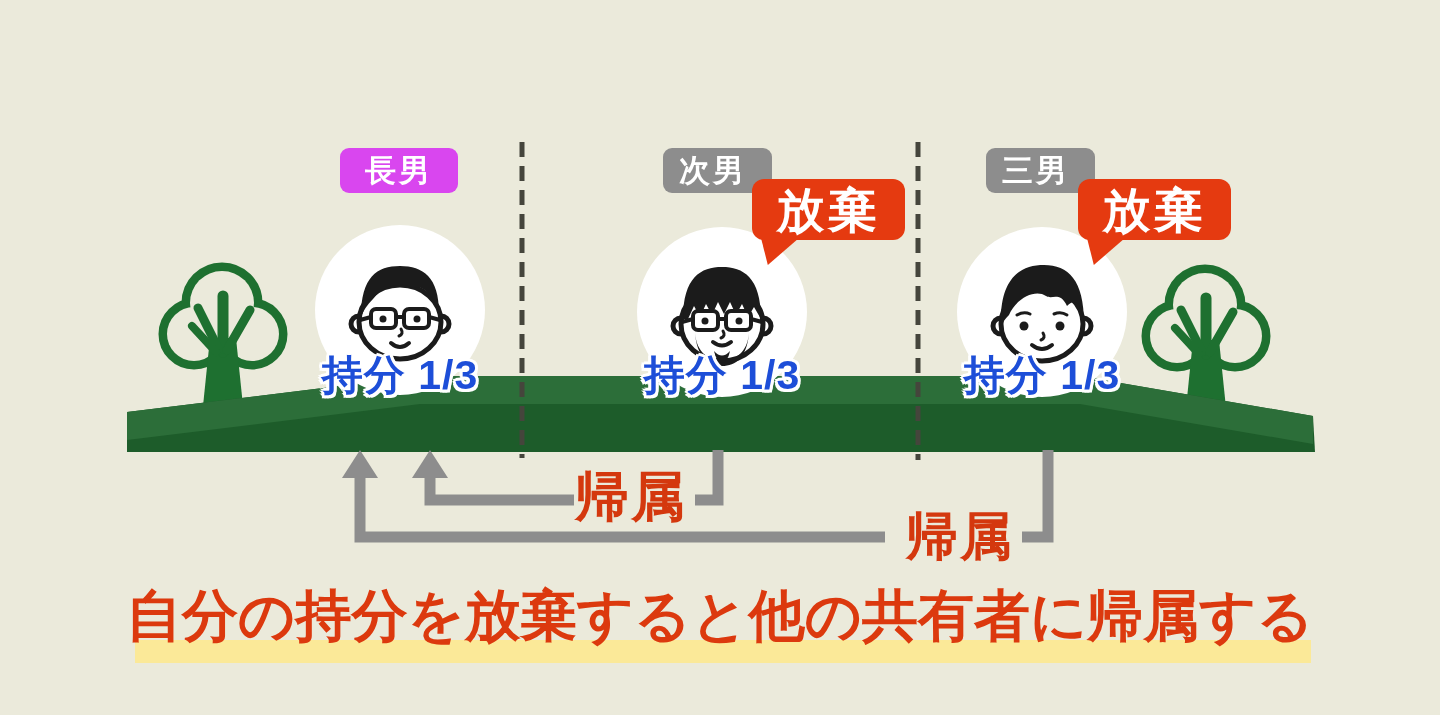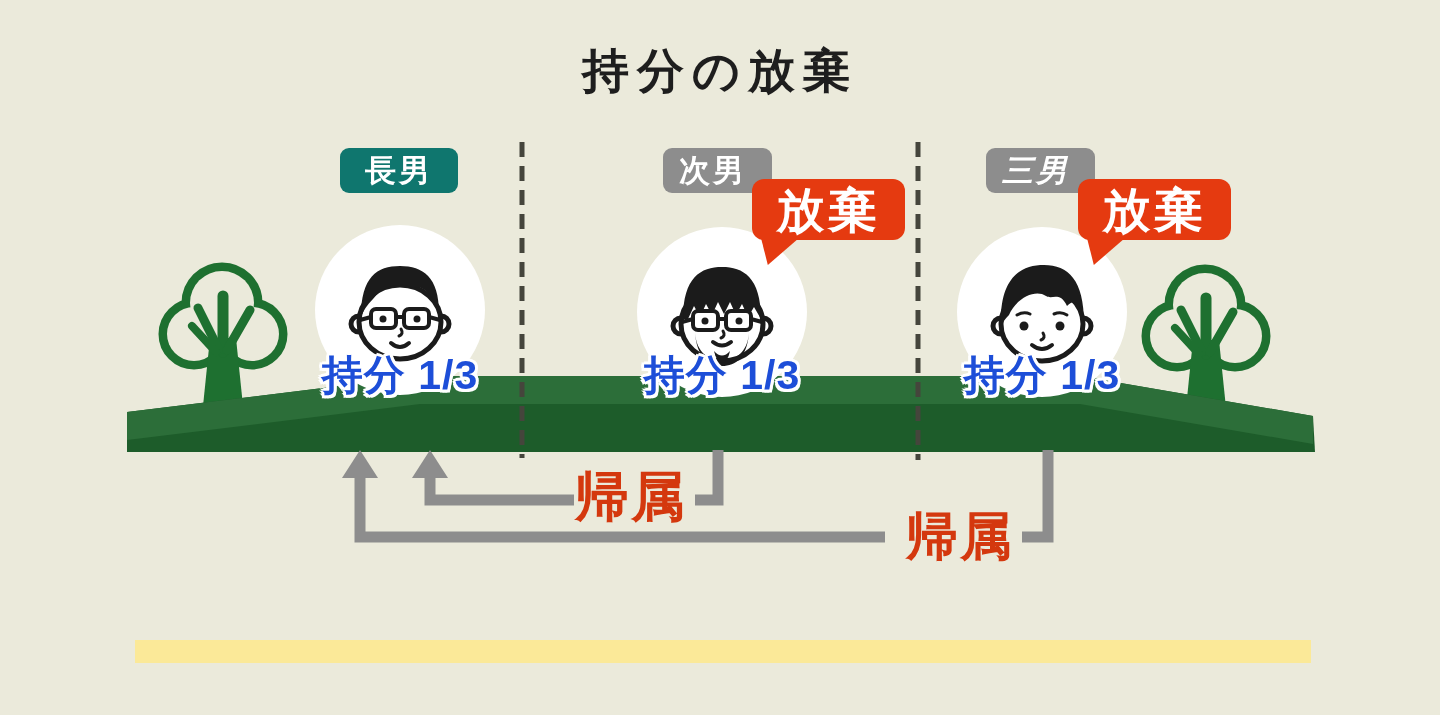--- a/index.html
+++ b/index.html
@@ -22,21 +22,21 @@
     width:170px;height:170px;border-radius:50%;background:#ffffff;
     z-index:2;
   }
   .avatar svg{display:block;}
   
   .badge{
     top:148px;height:45px;line-height:45px;padding:0 25px;border-radius:9px;
     color:#ffffff;font-size:31px;font-weight:700;letter-spacing:3px;
     z-index:4;
   }
-  .badge.green{background:#0f766e;}
+  .badge.green{background:#d946ef;}
   .badge.gray{background:#8d8d8d;padding-left:16px;}
   
   .share{
     top:348px;font-size:41px;font-weight:700;color:#1d4ed8;letter-spacing:1px;
     transform:translateX(-50%);white-space:nowrap;z-index:3;
     text-shadow:3px 0 0 #fff,-3px 0 0 #fff,0 3px 0 #fff,0 -3px 0 #fff,
       2.5px 2.5px 0 #fff,-2.5px 2.5px 0 #fff,2.5px -2.5px 0 #fff,-2.5px -2.5px 0 #fff;
   }
   
   .bubble{
@@ -61,21 +61,20 @@
     left:0;top:587px;width:100%;text-align:center;
     font-size:56px;font-weight:700;color:#dc390e;line-height:1.05;
     z-index:3;white-space:nowrap;
   }
 </style>
 </head>
 <body>
 
 <div id="stage">
 
-  <div id="title" class="abs">持分の放棄</div>
 
   <svg id="scene" class="abs" width="1440" height="715" viewBox="0 0 1440 715">
 
     <g>
       <g stroke="#1e7030" stroke-width="17" fill="none">
         <circle cx="194" cy="334" r="27"></circle>
         <circle cx="222" cy="303" r="32"></circle>
         <circle cx="252" cy="334" r="27"></circle>
       </g>
       <g fill="#ebeadb">
@@ -182,21 +181,21 @@
       <path d="M58,106 C60,130 71,139 85,139 C99,139 110,130 112,106 C110,126 99,133 85,133 C71,133 60,126 58,106 Z" fill="#1b1b1b"></path>
       <path d="M77,124 Q85,133 93,124 Q91,134 85,136 Q79,134 77,124 Z" fill="#1b1b1b"></path>
     </svg>
   </div>
   <div class="share abs" style="left:722px;">持分 1/3</div>
   <div class="bubble abs" style="left:752px;">
     <span>放棄</span>
     <span class="tail"></span>
   </div>
 
-  <div class="badge gray abs" style="left:986px;font-style:italic;">三男</div>
+  <div class="badge gray abs" style="left:986px;">三男</div>
   <div class="avatar abs" style="left:957px;top:227px;">
     <svg width="170" height="170" viewBox="0 0 170 170">
       <g stroke="#1b1b1b" stroke-width="5" fill="#ffffff">
         <circle cx="44" cy="99" r="8"></circle>
           <circle cx="126" cy="99" r="8"></circle>
         <ellipse cx="85" cy="97" rx="41" ry="37"></ellipse>
       </g>
       <path d="M44,100 C42,50 64,38 87,38 C112,38 128,54 127,100 C126,76 119,70 110,79 C103,64 95,73 89,69 C79,62 60,70 52,88 C48,92 45,96 44,100 Z" fill="#1b1b1b"></path>
       <path d="M60,88 q7,-4 13,-1" stroke="#1b1b1b" stroke-width="3" fill="none" stroke-linecap="round"></path>
       <path d="M97,87 q7,-3 13,1" stroke="#1b1b1b" stroke-width="3" fill="none" stroke-linecap="round"></path>
@@ -209,14 +208,15 @@
   <div class="share abs" style="left:1042px;">持分 1/3</div>
   <div class="bubble abs" style="left:1078px;">
     <span>放棄</span>
     <span class="tail"></span>
   </div>
 
   <div class="reversion abs" style="left:631px;top:497px;">帰属</div>
   <div class="reversion abs" style="left:960px;top:537px;font-size:52px;">帰属</div>
 
   <div id="caption-highlight" class="abs"></div>
+  <div id="caption" class="abs">自分の持分を放棄すると他の共有者に帰属する</div>
 
 </div>
 
 </body></html>

